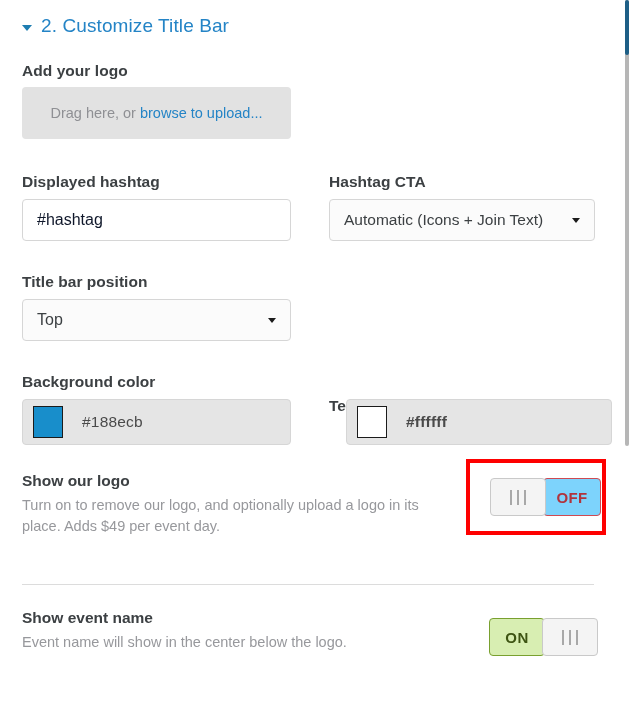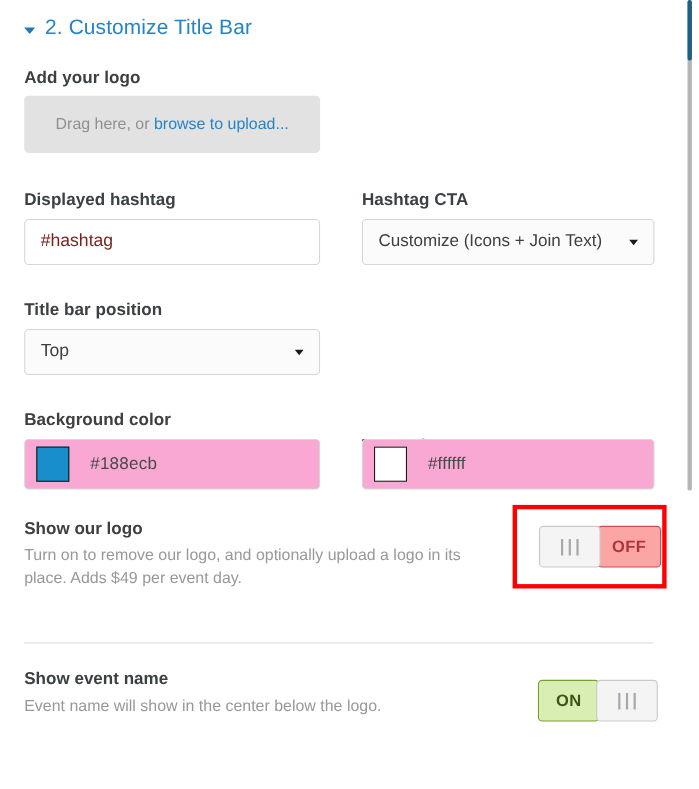--- a/index.html
+++ b/index.html
@@ -100,21 +100,21 @@
     height: 42px;
     border: 1px solid #d6d6d6;
     border-radius: 4px;
     background: #ffffff;
     display: flex;
     align-items: center;
     padding: 0 14px;
     font-size: 16px;
     color: #3c4043;
   }
-  .input-box.placeholder-shown { color: #7f1d1d; }
+  .input-box.placeholder-shown { color: #0f172a; }
 
   .fld-hashtag { left: 22px;  top: 199px; width: 269px; }
   .fld-position{ left: 22px;  top: 299px; width: 269px; background: #fbfbfb; }
   .fld-cta     { left: 329px; top: 199px; width: 266px; background: #fbfbfb; }
 
   .select-value { flex: 1; font-size: 16px; white-space: nowrap; }
   .fld-cta .select-value { font-size: 15.5px; }
   .select-caret {
     width: 0; height: 0;
     border-left: 4.5px solid transparent;
@@ -123,27 +123,27 @@
     margin-left: 8px;
     flex: none;
   }
 
   
   .color-box {
     position: absolute;
     height: 46px;
     border: 1px solid #d6d6d6;
     border-radius: 4px;
-    background: #f9a8d4;
+    background: #e5e5e5;
     display: flex;
     align-items: center;
     padding: 0 10px;
   }
   .fld-bgcolor  { left: 22px;  top: 399px; width: 269px; }
-  .fld-txtcolor { left: 329px; top: 399px; width: 266px; }
+  .fld-txtcolor { left: 346px; top: 399px; width: 266px; font-weight: bold; }
 
   .swatch {
     width: 30px;
     height: 32px;
     border: 1px solid #1b1b1b;
     flex: none;
     cursor: pointer;
   }
   .color-value {
     margin-left: 19px;
@@ -200,21 +200,21 @@
     gap: 5px;
   }
   .grip i {
     display: block;
     width: 2px;
     height: 15px;
     background: #a8a8a8;
   }
   .seg-off {
     width: 58px;
-    background: #fca5a5;
+    background: #7dd3fc;
     border: 1px solid #cf4a52;
     border-radius: 4px;
     color: #b0343d;
     margin-left: -3px;
   }
   .seg-on {
     width: 56px;
     background: #d8eeb2;
     border: 1px solid #79a02f;
     border-radius: 4px;
@@ -286,21 +286,21 @@
       <span class="dropzone-text"><span>Drag here, or </span><span class="dropzone-link">browse to upload...</span></span>
     </div>
 
     <div class="field-label lbl-hashtag">Displayed hashtag</div>
     <div class="input-box fld-hashtag placeholder-shown">
       <span class="select-value">#hashtag</span>
     </div>
 
     <div class="field-label lbl-cta">Hashtag CTA</div>
     <div class="input-box fld-cta">
-      <span class="select-value">Customize (Icons + Join Text)</span>
+      <span class="select-value">Automatic (Icons + Join Text)</span>
       <span class="select-caret"></span>
     </div>
 
     <div class="field-label lbl-position">Title bar position</div>
     <div class="input-box fld-position">
       <span class="select-value">Top</span>
       <span class="select-caret"></span>
     </div>
 
     <div class="field-label lbl-bgcolor">Background color</div>

